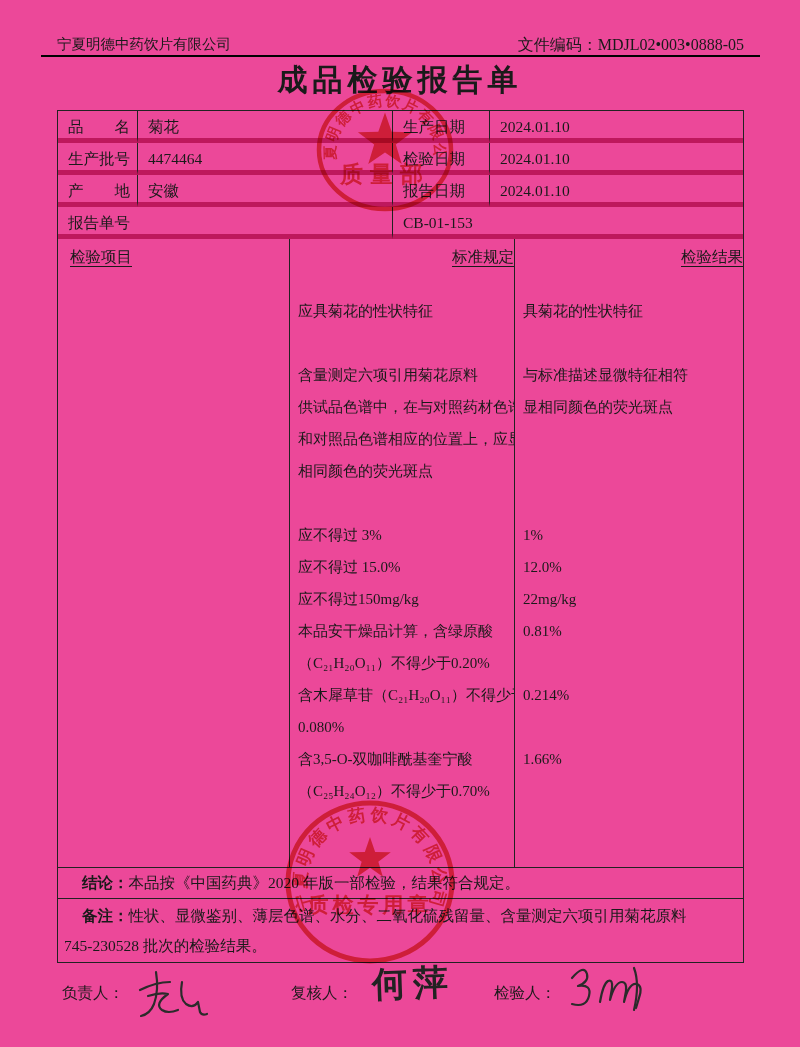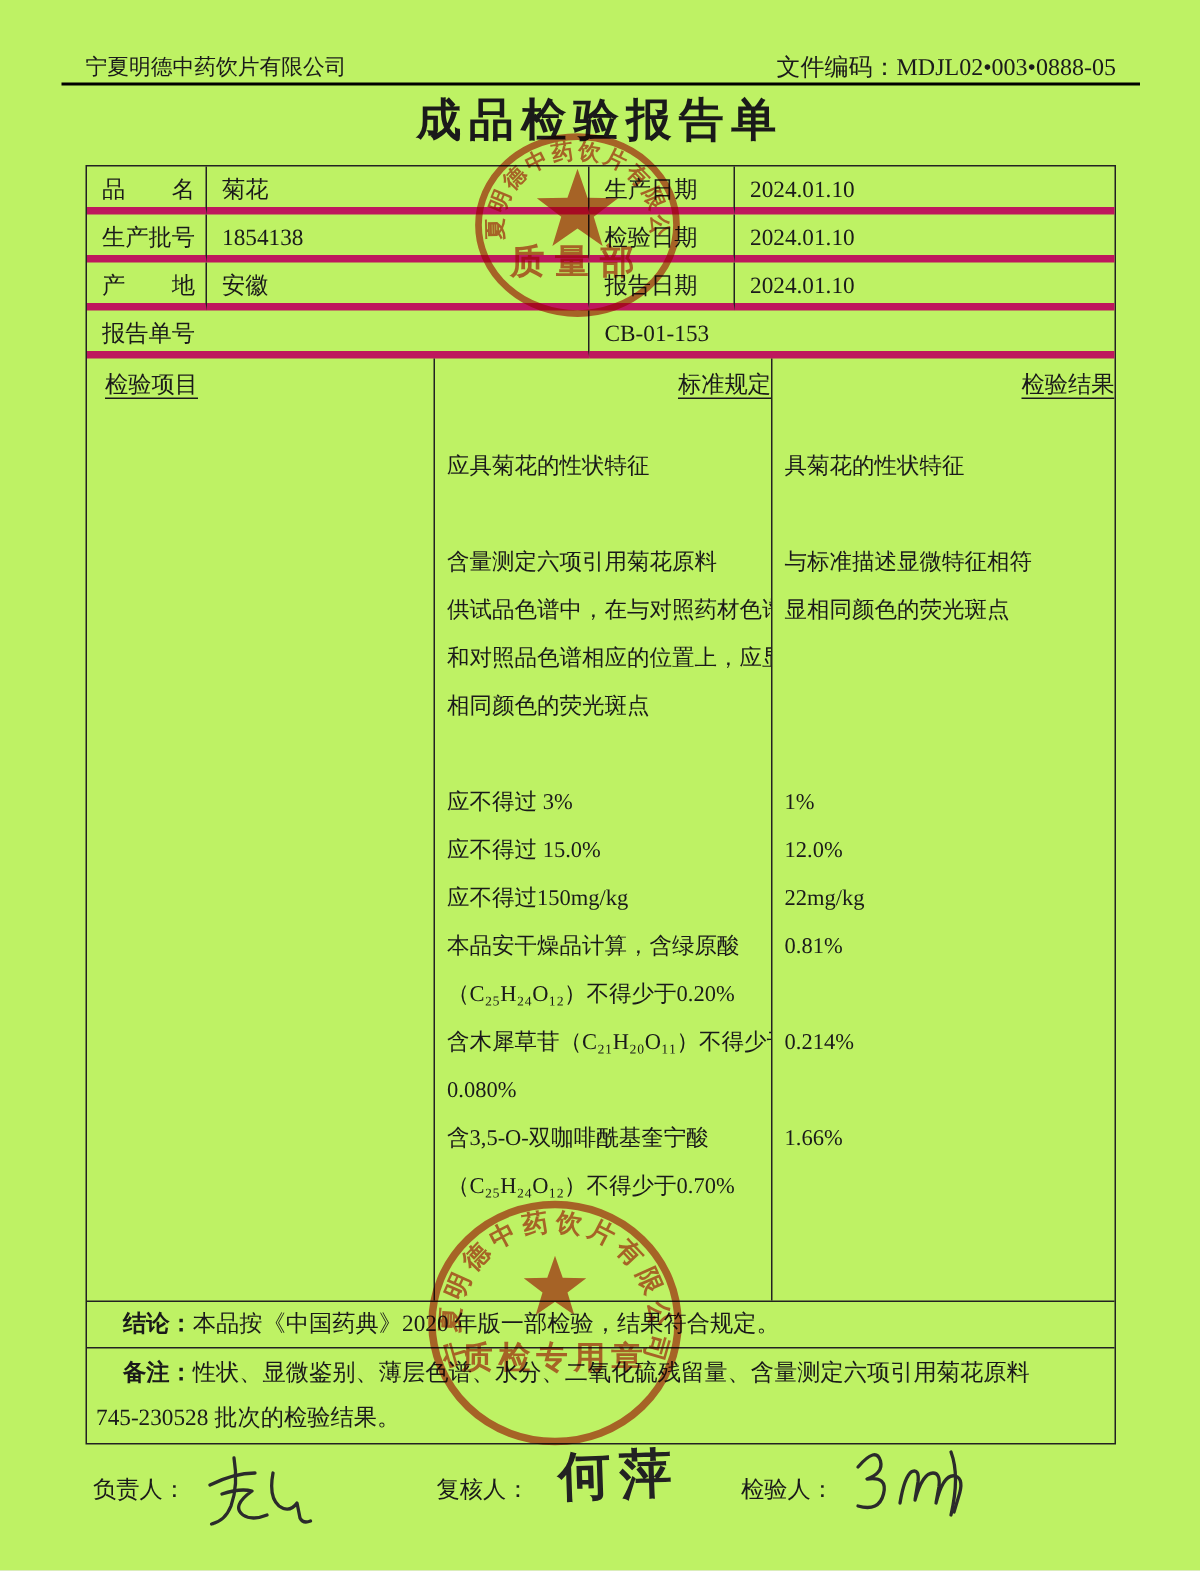--- a/index.html
+++ b/index.html
@@ -1,21 +1,21 @@
 <!DOCTYPE html>
 <html><head>
 <meta charset="utf-8">
 <style>
   * { box-sizing: border-box; margin: 0; padding: 0; }
   html,body { background:#e8e8e8; }
   .page {
     position: relative;
     width: 800px; height: 1047px;
     margin: 0 auto;
-    background: #bef264;
+    background: #ec4899;
     font-family: "Liberation Serif", "DejaVu Serif", serif;
     color: #1a1a1a;
     overflow: hidden;
   }
   
   .company { position:absolute; left:57px; top:35px; font-size:14.5px; white-space:nowrap; }
   .doccode { position:absolute; right:56px; top:35px; font-size:16px; white-space:nowrap;text-align:center; }
   .head-rule { position:absolute; left:41px; top:55px; width:719px; border-top:2px solid #000; }
   .title { position:absolute; left:0; right:0; top:60px; text-align:center;
            font-size:30px; font-weight:bold; letter-spacing:5px; }
@@ -69,21 +69,21 @@
 
   <div class="doc-table">
 
     <div class="info-grid">
       <div class="cell br">品　　名</div>
       <div class="cell br">菊花</div>
       <div class="cell br">生产日期</div>
       <div class="cell">2024.01.10</div>
 
       <div class="cell br">生产批号</div>
-      <div class="cell br">1854138</div>
+      <div class="cell br">4474464</div>
       <div class="cell br">检验日期</div>
       <div class="cell">2024.01.10</div>
 
       <div class="cell br">产　　地</div>
       <div class="cell br">安徽</div>
       <div class="cell br">报告日期</div>
       <div class="cell">2024.01.10</div>
 
       <div class="cell br span2">报告单号</div>
       <div class="cell span2">CB-01-153</div>
@@ -100,21 +100,21 @@
             <div class="line"></div>
             <div class="line">含量测定六项引用菊花原料</div>
             <div class="line">供试品色谱中，在与对照药材色谱</div>
             <div class="line">和对照品色谱相应的位置上，应显</div>
             <div class="line">相同颜色的荧光斑点</div>
             <div class="line"></div>
             <div class="line">应不得过 3%</div>
             <div class="line">应不得过 15.0%</div>
             <div class="line">应不得过150mg/kg</div>
             <div class="line">本品安干燥品计算，含绿原酸</div>
-            <div class="line">（C₂₅H₂₄O₁₂）不得少于0.20%</div>
+            <div class="line">（C₂₁H₂₀O₁₁）不得少于0.20%</div>
             <div class="line">含木犀草苷（C₂₁H₂₀O₁₁）不得少于</div>
             <div class="line">0.080%</div>
             <div class="line">含3,5-O-双咖啡酰基奎宁酸</div>
             <div class="line">（C₂₅H₂₄O₁₂）不得少于0.70%</div>
           </div>
       </div>
       <div class="insp-col c3">
         <div class="insp-header center"><span>检验结果</span></div>
         <div>
             <div class="line">具菊花的性状特征</div>

